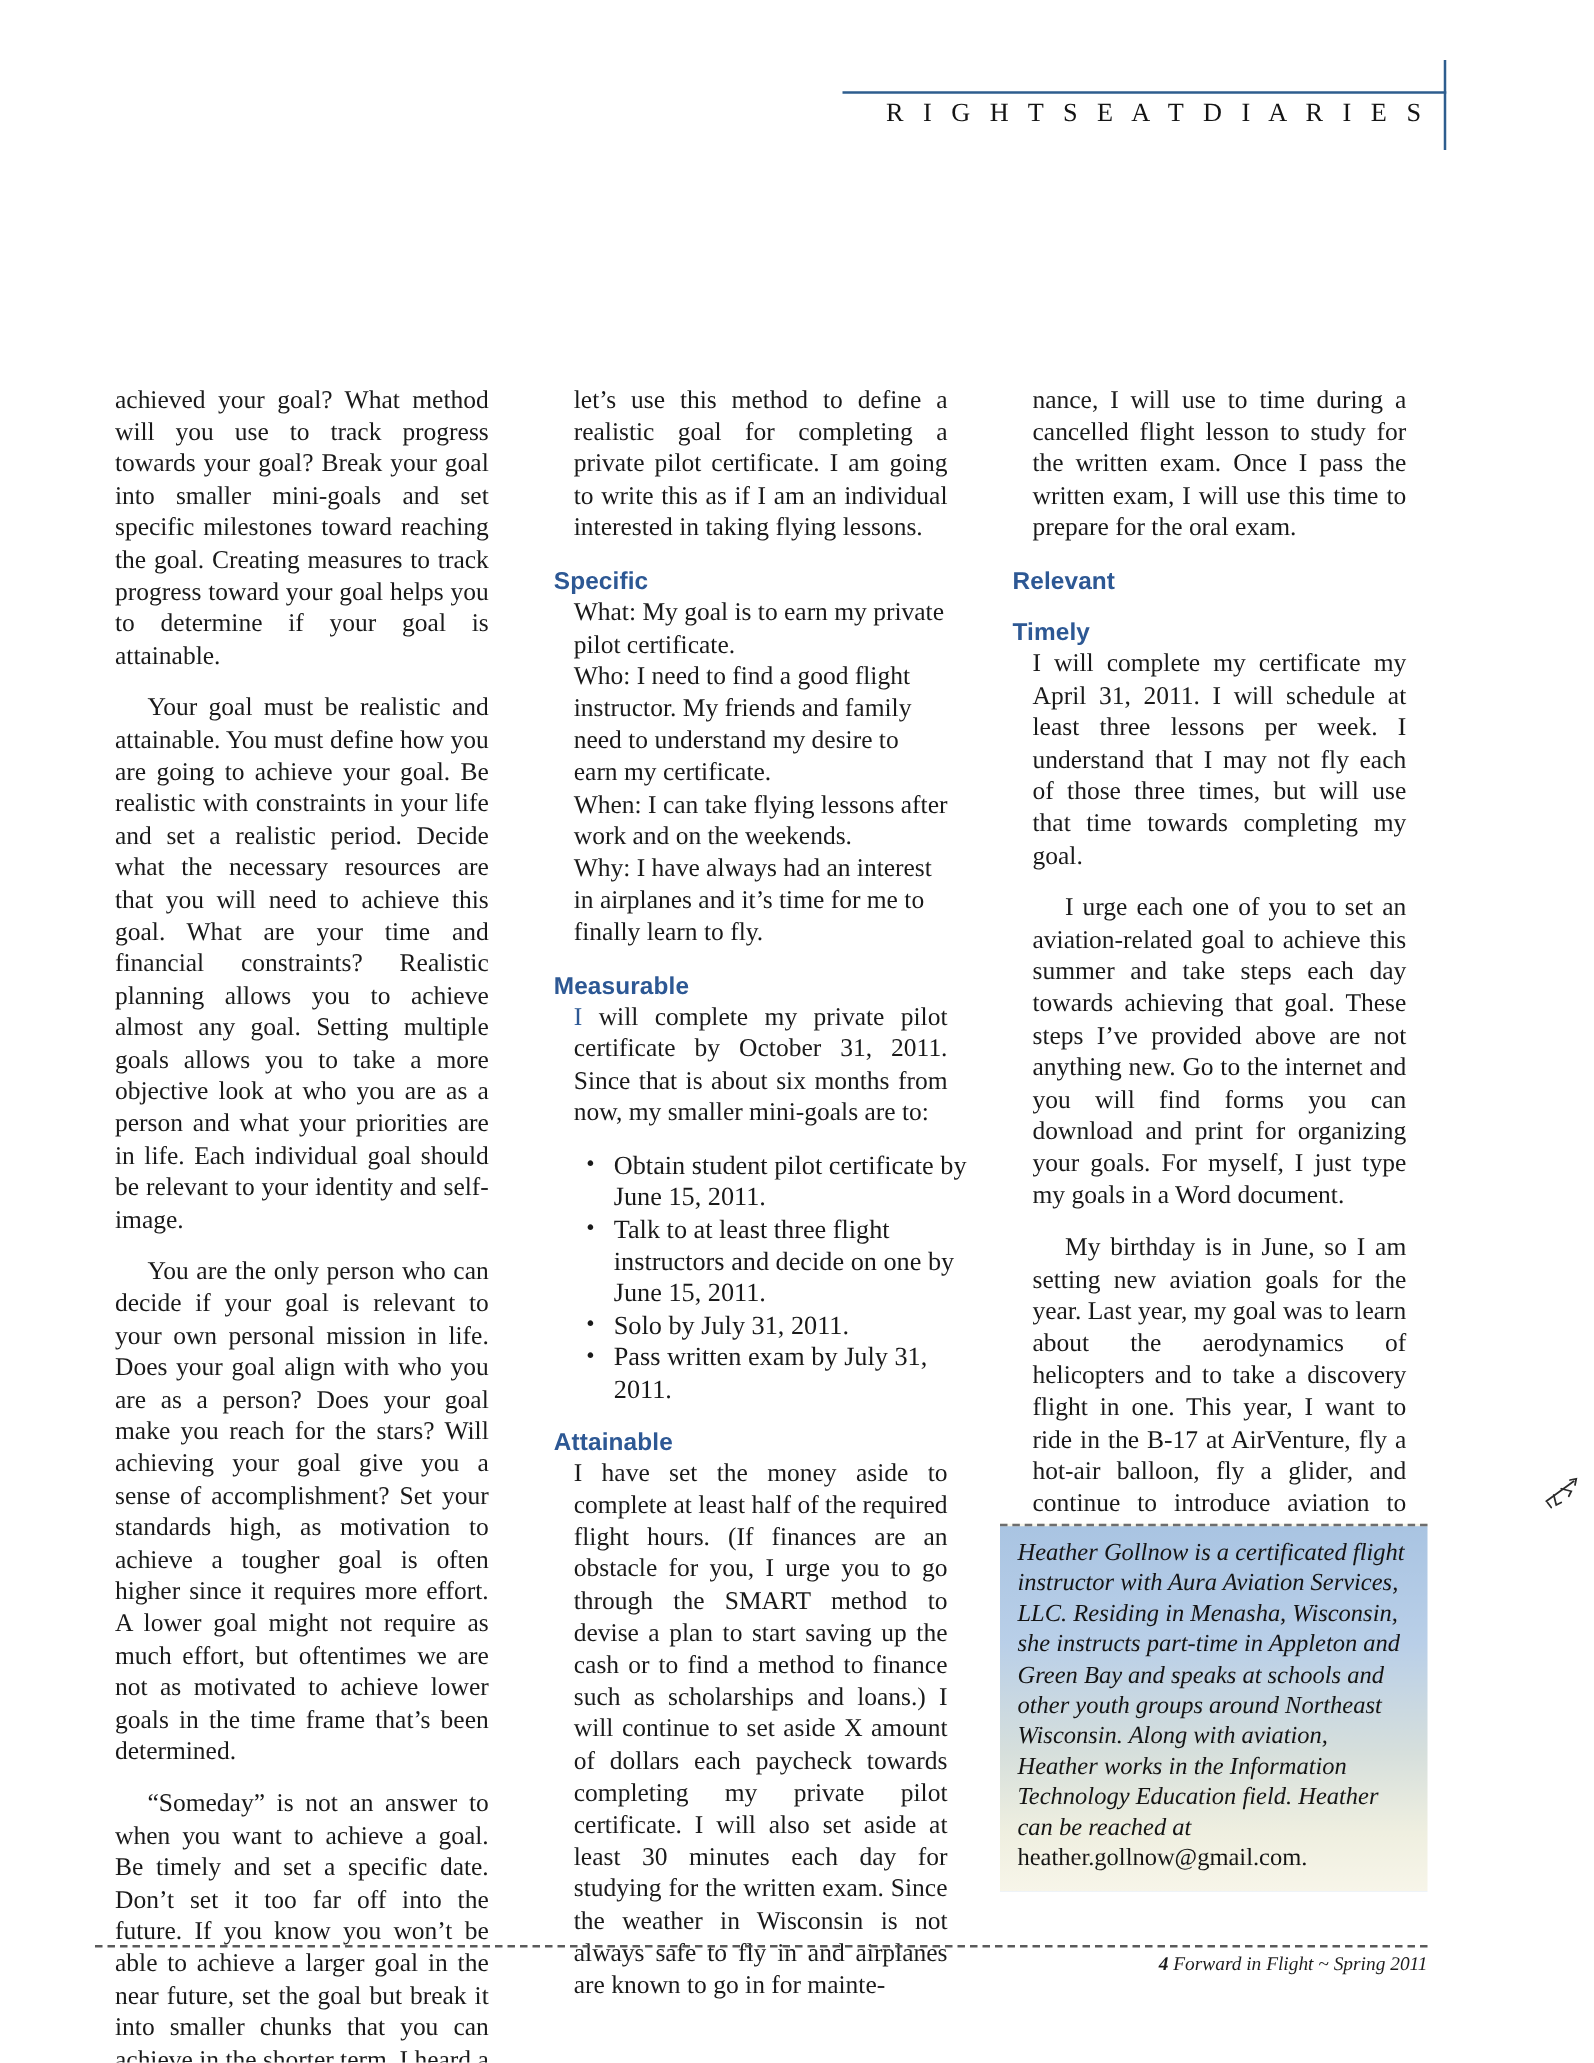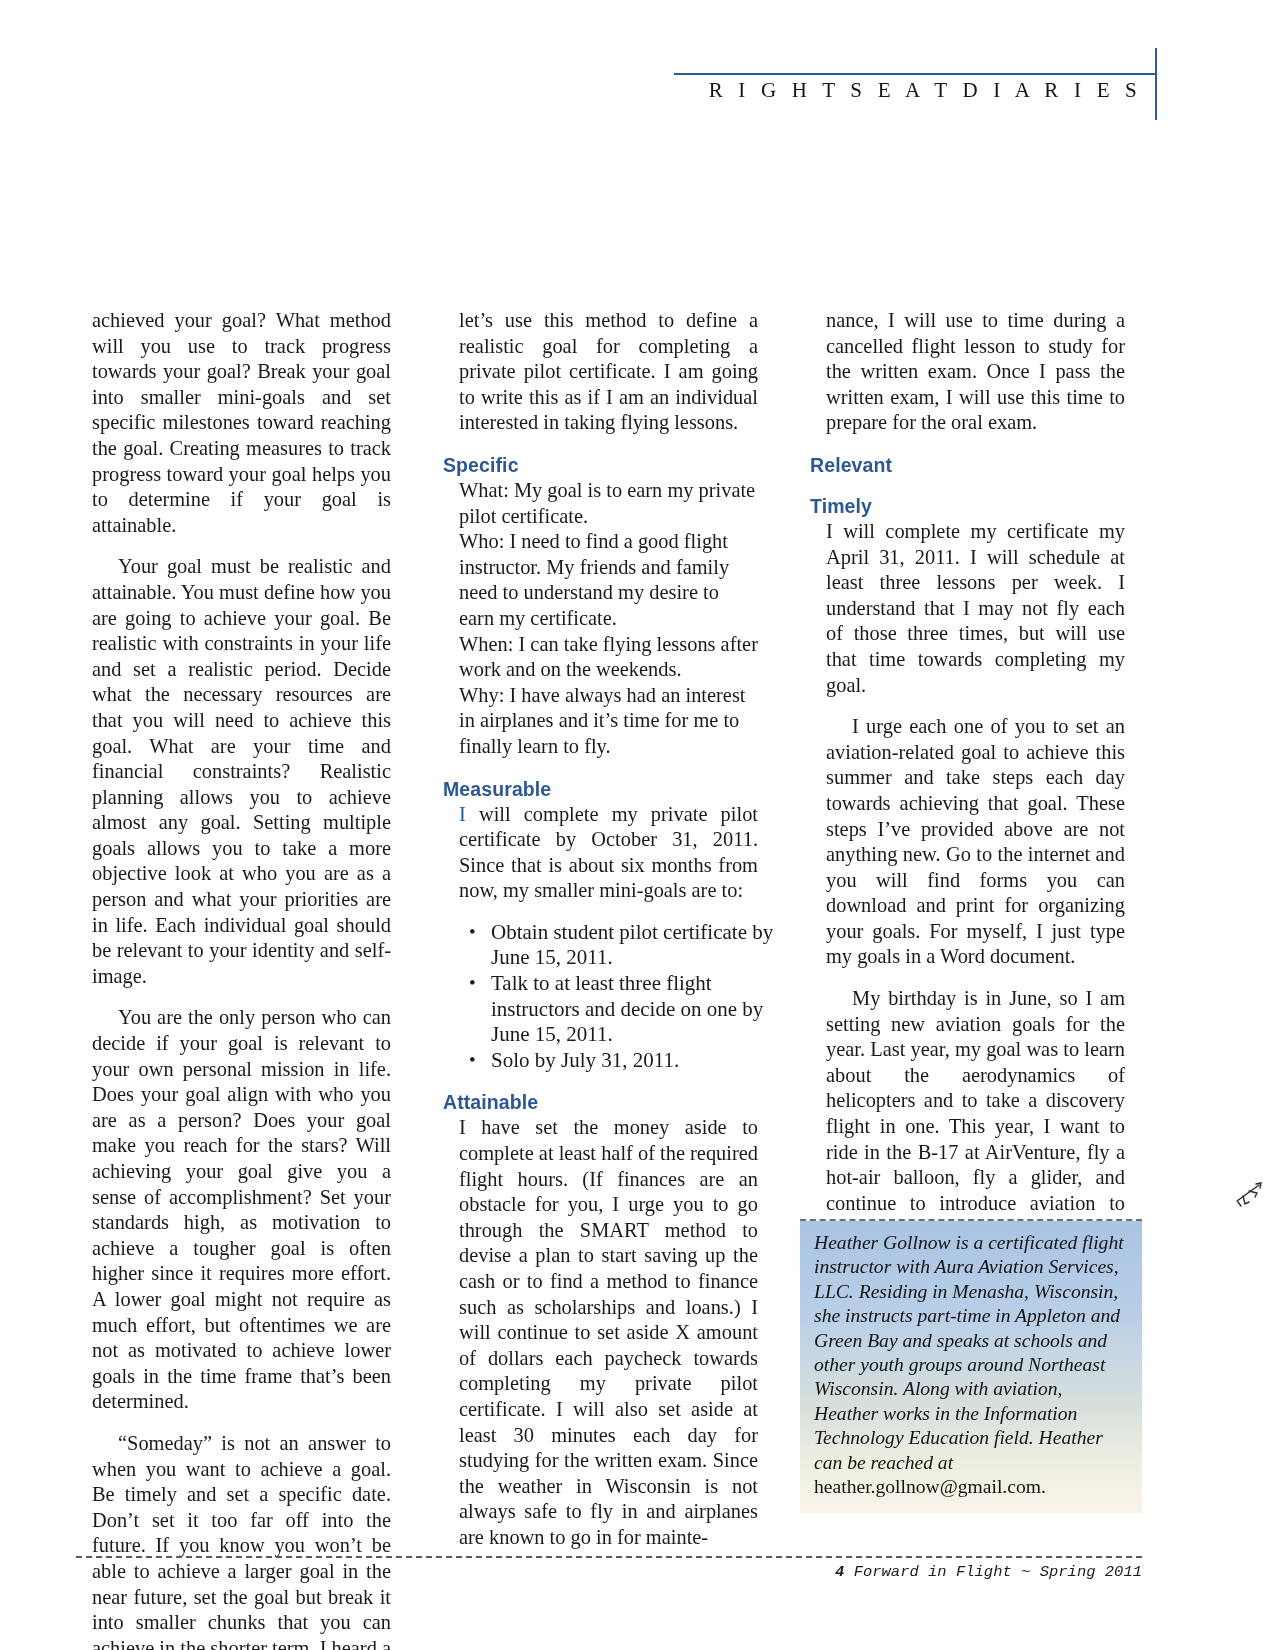--- a/index.html
+++ b/index.html
@@ -152,21 +152,21 @@
     top: 1556px;
     width: 1066px;
     border-top: 2px dashed #5a5a5a;
   }
   #footer-text {
     position: absolute;
     left: 642px;
     top: 1563px;
     width: 500px;
     text-align: right;
-    font-family: Liberation Mono, monospace;
+    font-family: Liberation Serif, serif;
     font-style: italic;
     font-size: 15.5px;
     color: #1c1c1c;
     white-space: nowrap;
   }
   #footer-page {
     font-weight: bold;
     font-style: italic;
   }
 </style>
@@ -198,20 +198,21 @@
 When: I can take flying lessons after work and on the weekends.
 Why: I have always had an interest in airplanes and it’s time for me to finally learn to fly.</p>
 
     <h2 class="sub">Measurable</h2>
     <p><span class="blue-cap">I</span><span> will complete my private pilot certificate by October 31, 2011. Since that is about six months from now, my smaller mini-goals are to:</span></p>
 
     <ul class="goals">
       <li>Obtain student pilot certificate by June 15, 2011.</li>
       <li>Talk to at least three flight instructors and decide on one by June 15, 2011.</li>
       <li>Solo by July 31, 2011.</li>
+      <li>Pass written exam by July 31, 2011.</li>
     </ul>
 
 
     <h2 class="sub">Attainable</h2>
     <p>I have set the money aside to complete at least half of the required flight hours. (If finances are an obstacle for you, I urge you to go through the SMART method to devise a plan to start saving up the cash or to find a method to finance such as scholarships and loans.) I will continue to set aside X amount of dollars each paycheck towards completing my private pilot certificate. I will also set aside at least 30 minutes each day for studying for the written exam. Since the weather in Wisconsin is not always safe to fly in and airplanes are known to go in for mainte-</p>
   </div>
 
   <div class="col">
     <p>nance, I will use to time during a cancelled flight lesson to study for the written exam. Once I pass the written exam, I will use this time to prepare for the oral exam.</p>
 

